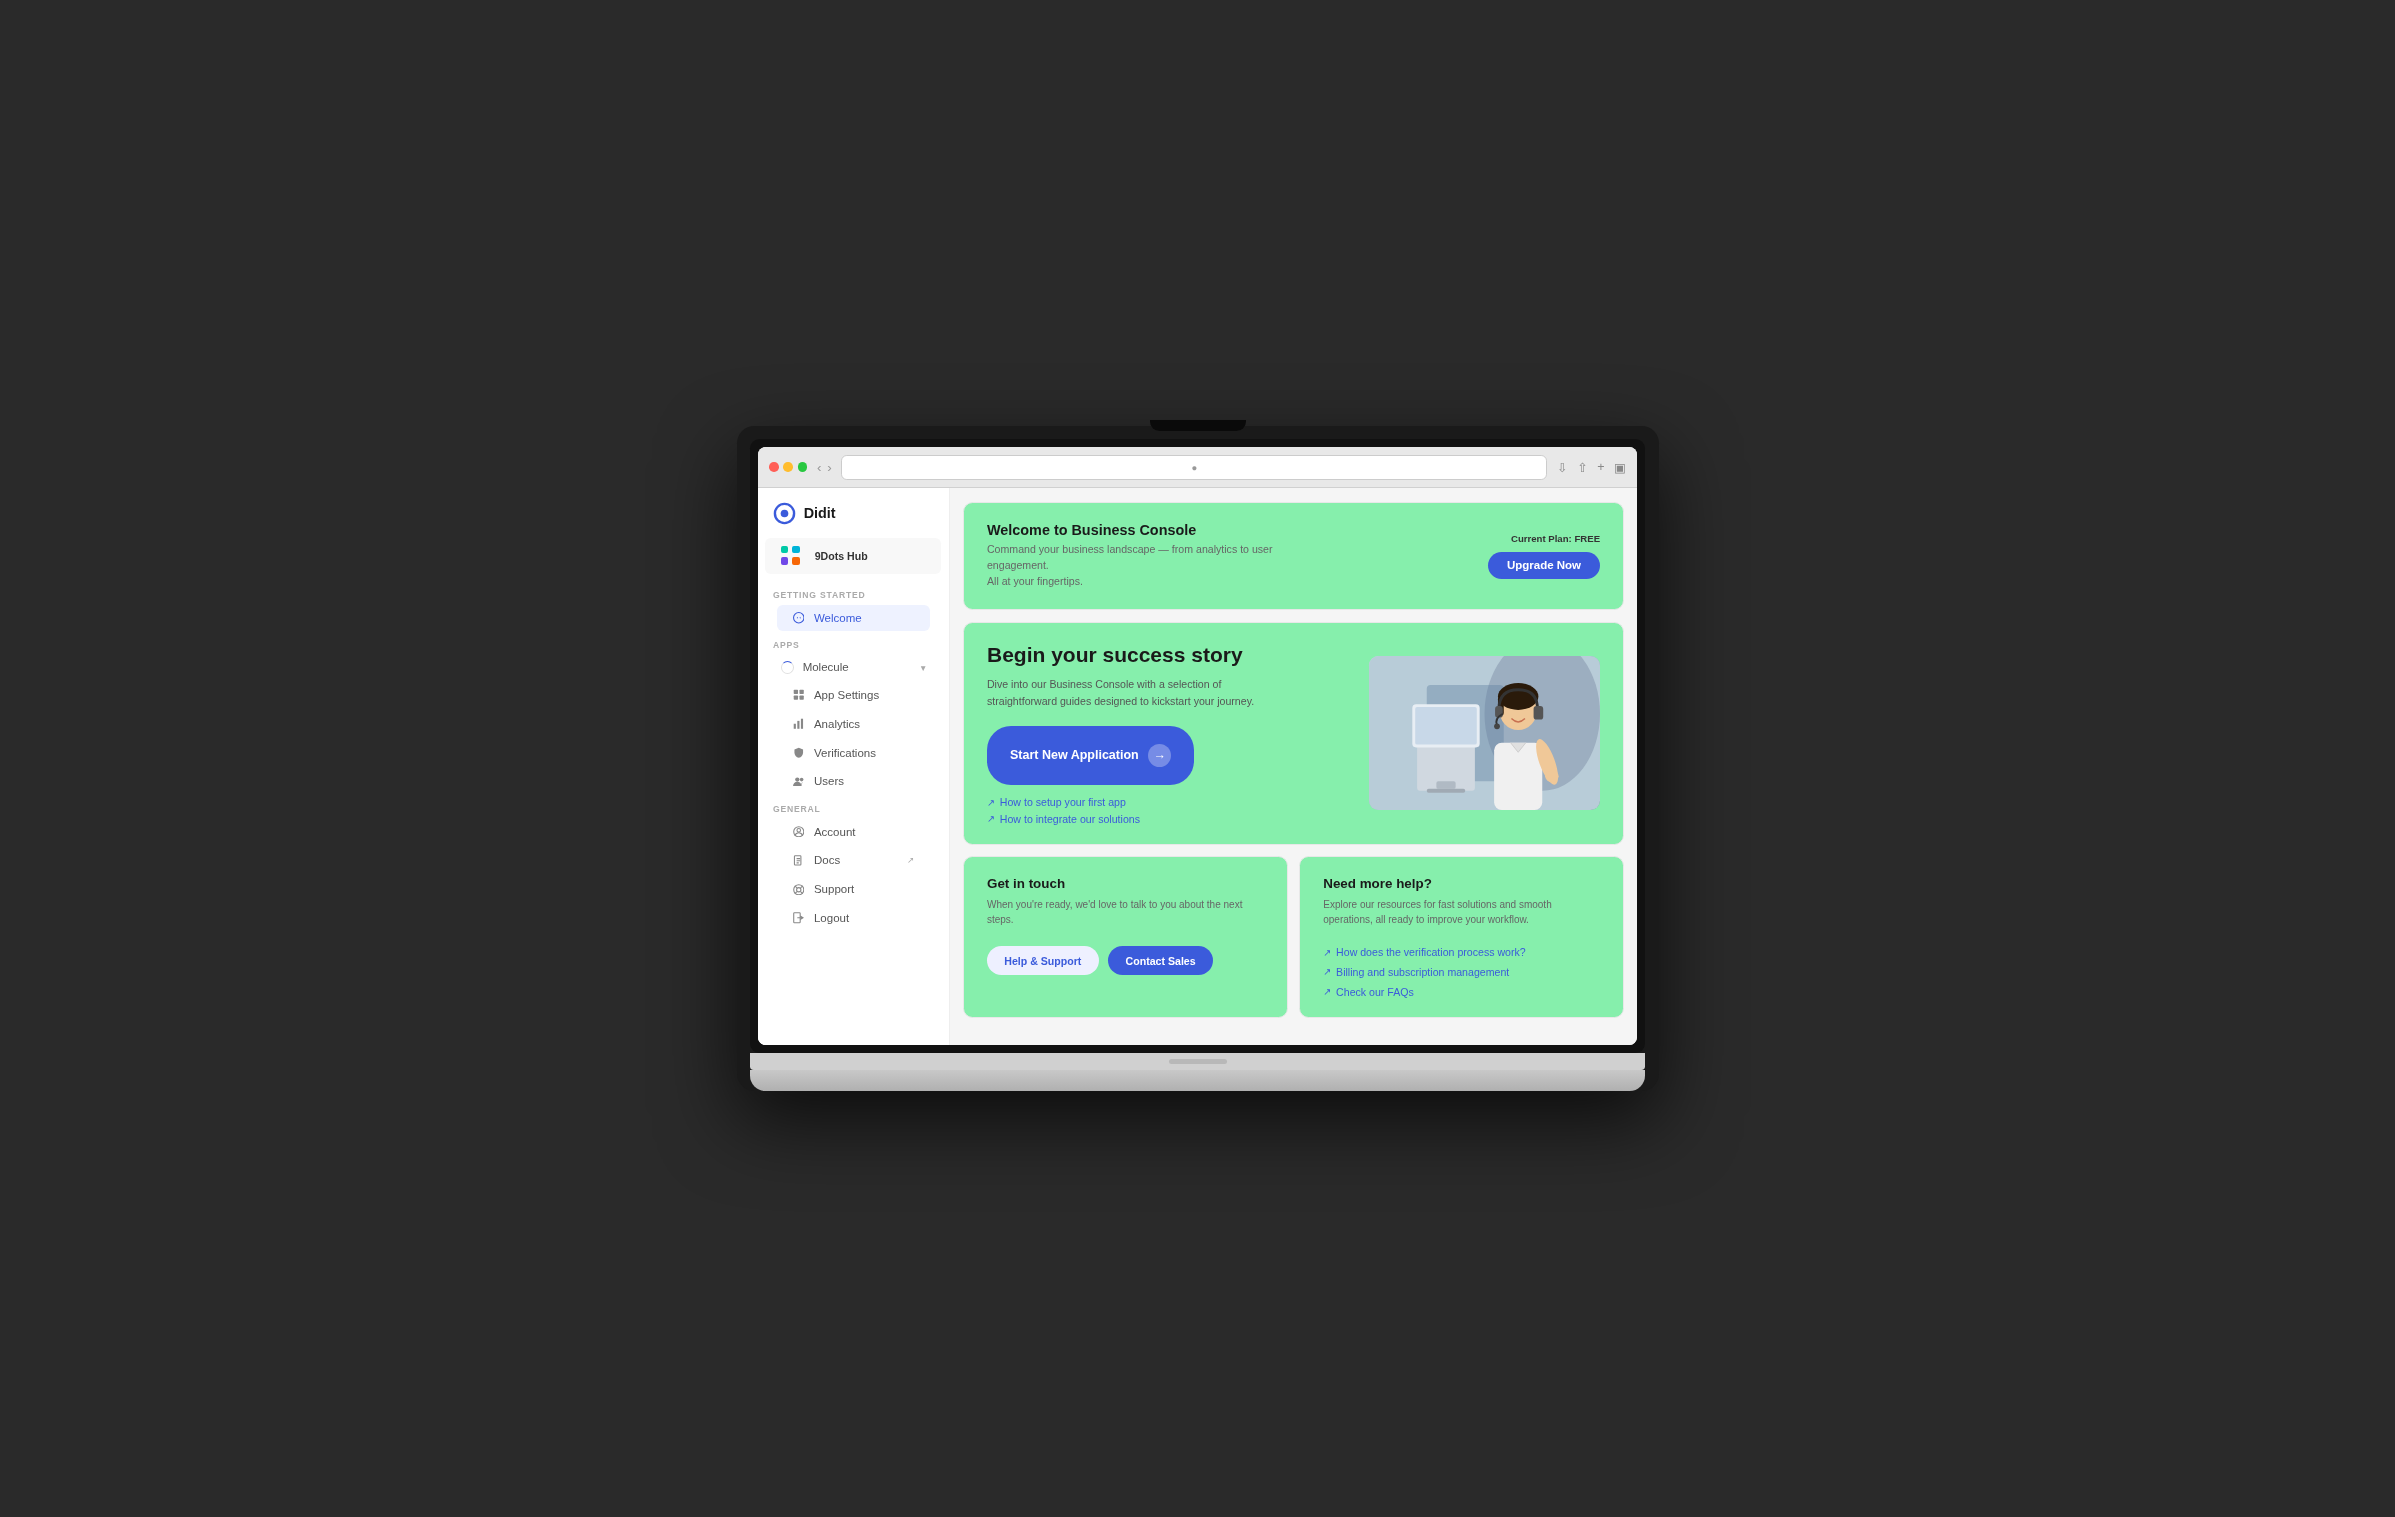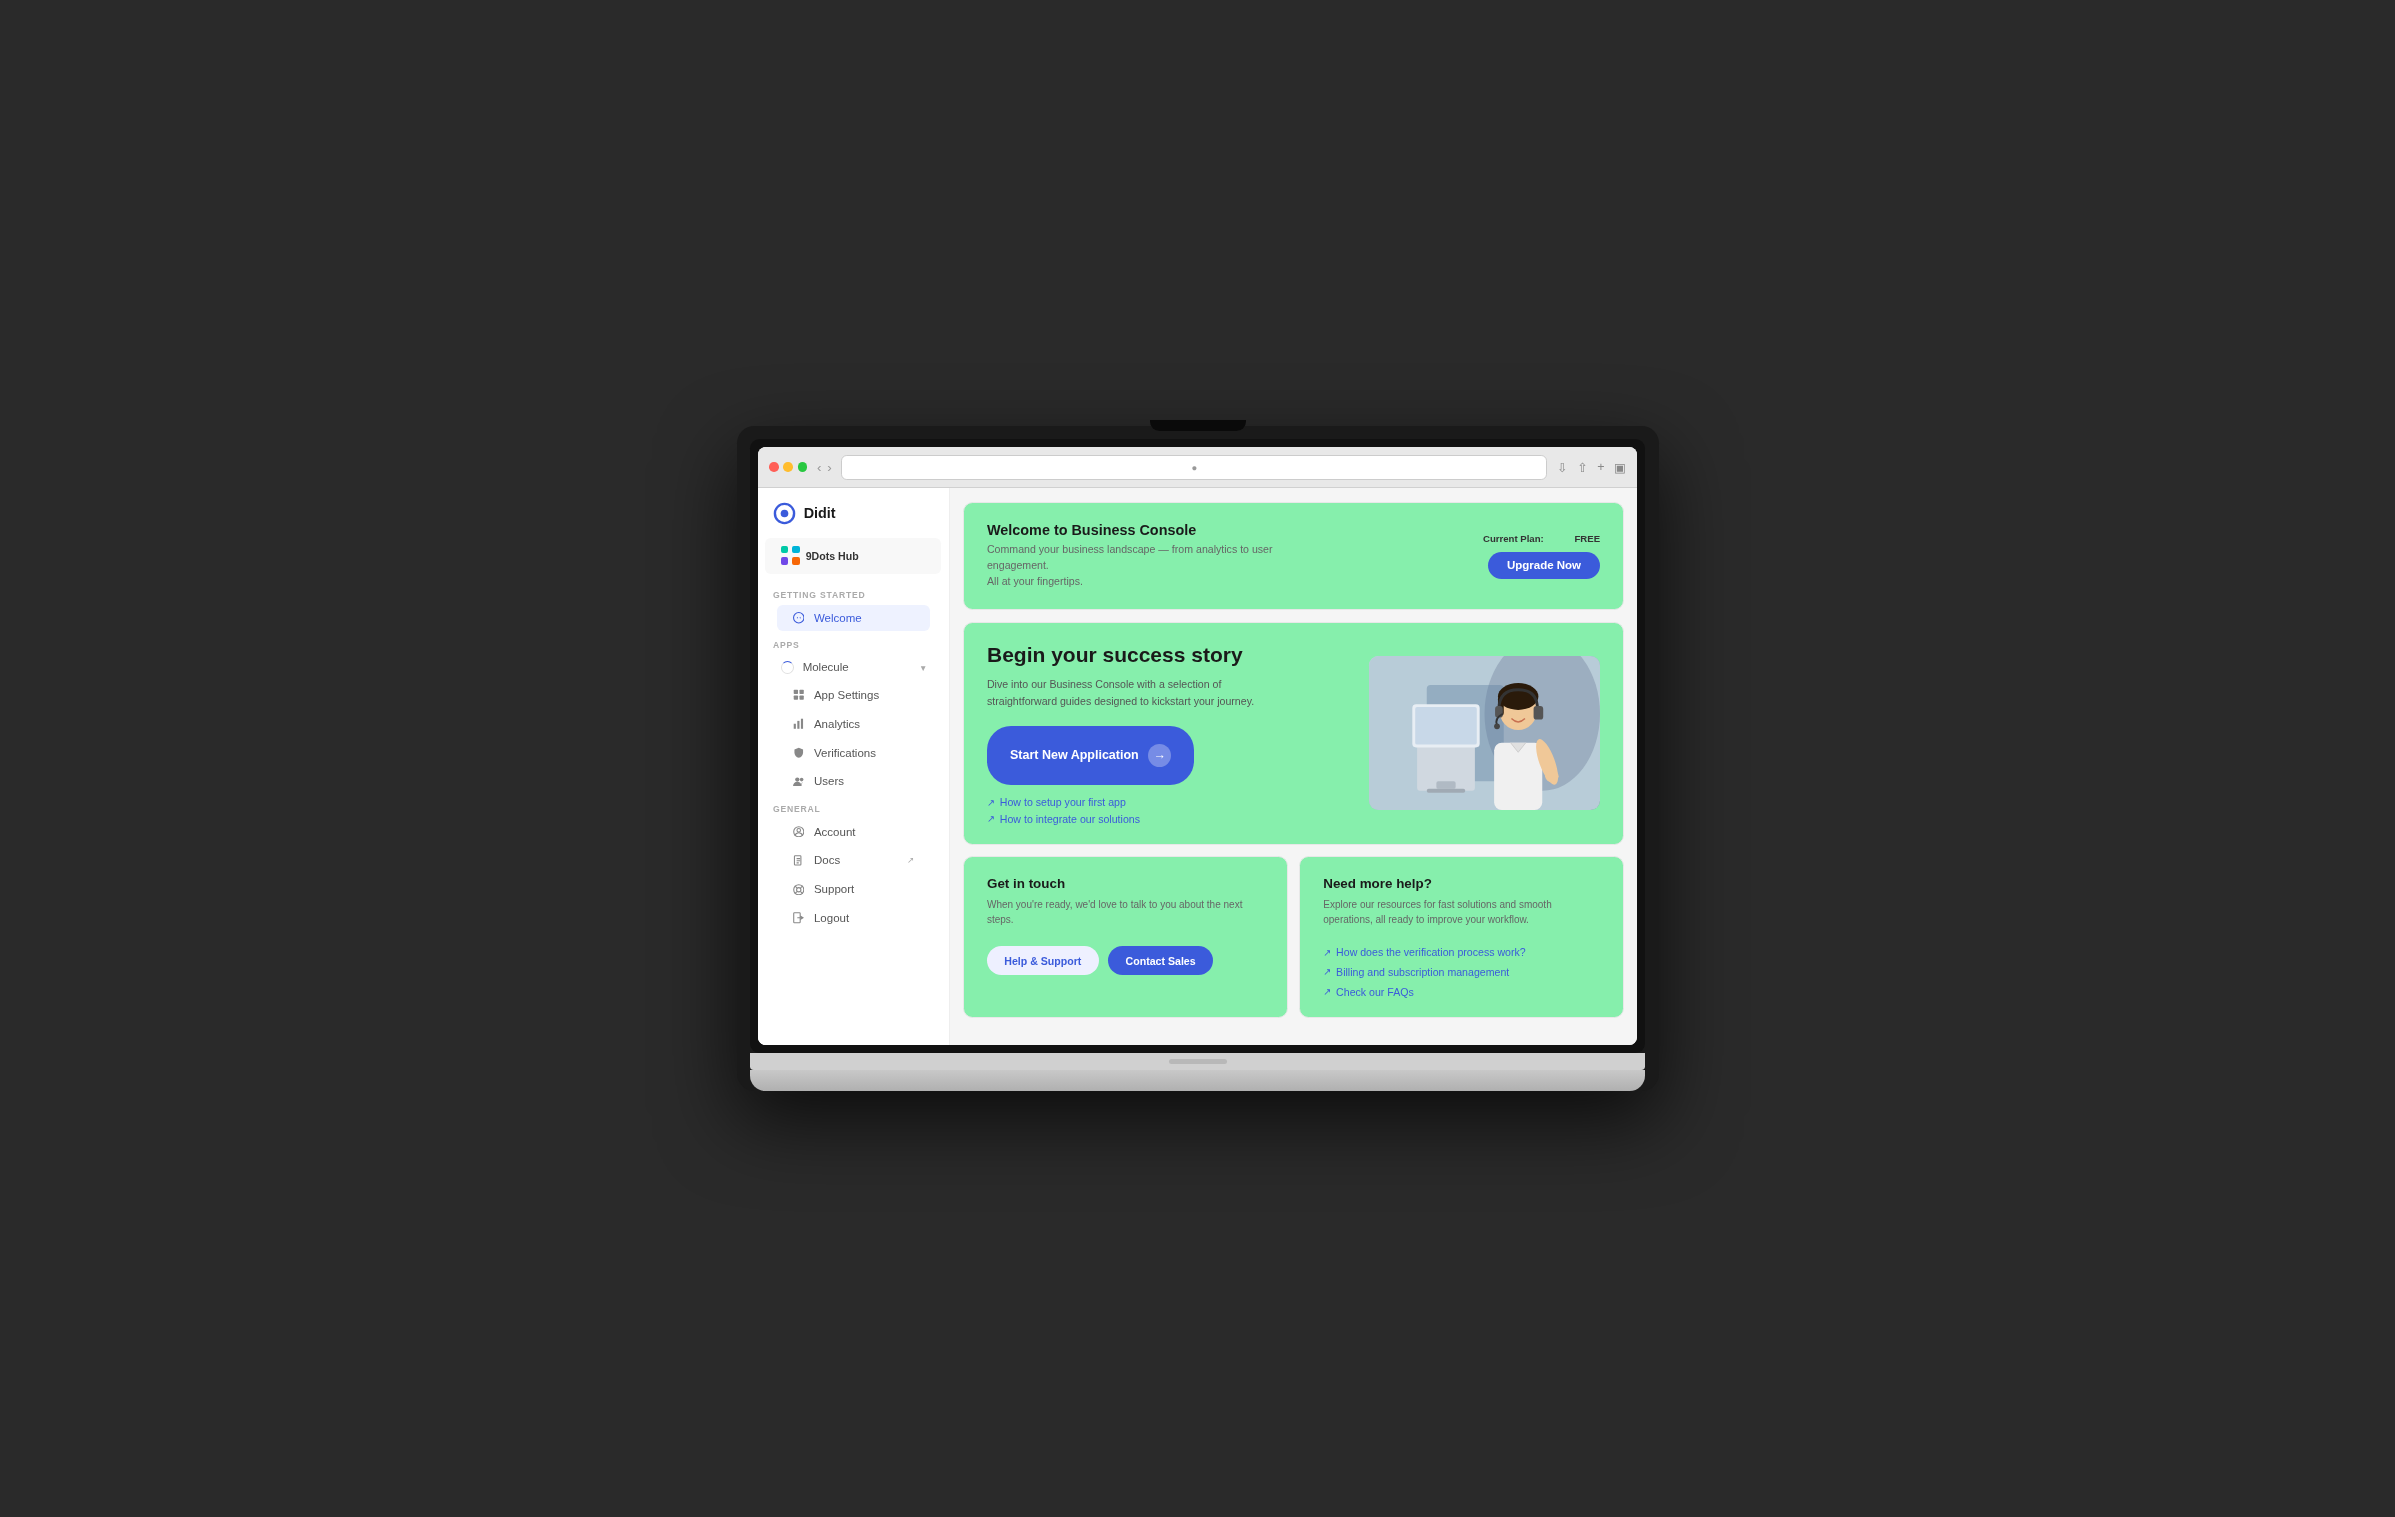--- a/index.html
+++ b/index.html
@@ -123,21 +123,21 @@
     .logo-text {
       font-size: 14.4px;
       font-weight: 700;
       color: #1a1a1a;
       text-align: center;
     }
 
     .sidebar-org {
       display: flex;
       align-items: center;
-      gap: 4px;
+      gap: 13px;
       padding: 7.7px 15.4px;
       margin: 0 7.7px 7.7px;
       border-radius: 5.8px;
       background: #f8f8f8;
     }
 
     .org-icon {
       width: 21px;
       height: 21px;
       display: grid;
@@ -663,21 +663,21 @@
 
         <div class="main-content">
 
           <div class="card welcome-card">
             <div class="welcome-text">
               <h2>Welcome to Business Console</h2>
               <p>Command your business landscape — from analytics to user engagement.<br>All at your fingertips.</p>
             </div>
             <div class="plan-section">
               <div class="current-plan-text">
-                <span>Current Plan:</span>&nbsp;<span style="font-weight:700;color:#333;margin-left:28px;">FREE</span>
+                <span>Current Plan:</span>&nbsp;<span style="font-weight:700;color:#333;">FREE</span>
               </div>
               <button class="upgrade-btn">Upgrade Now</button>
             </div>
           </div>
 
           <div class="card success-card">
             <div class="success-content">
               <h2>Begin your success story</h2>
               <p>Dive into our Business Console with a selection of straightforward guides designed to kickstart your journey.</p>
               <button class="start-app-btn">

